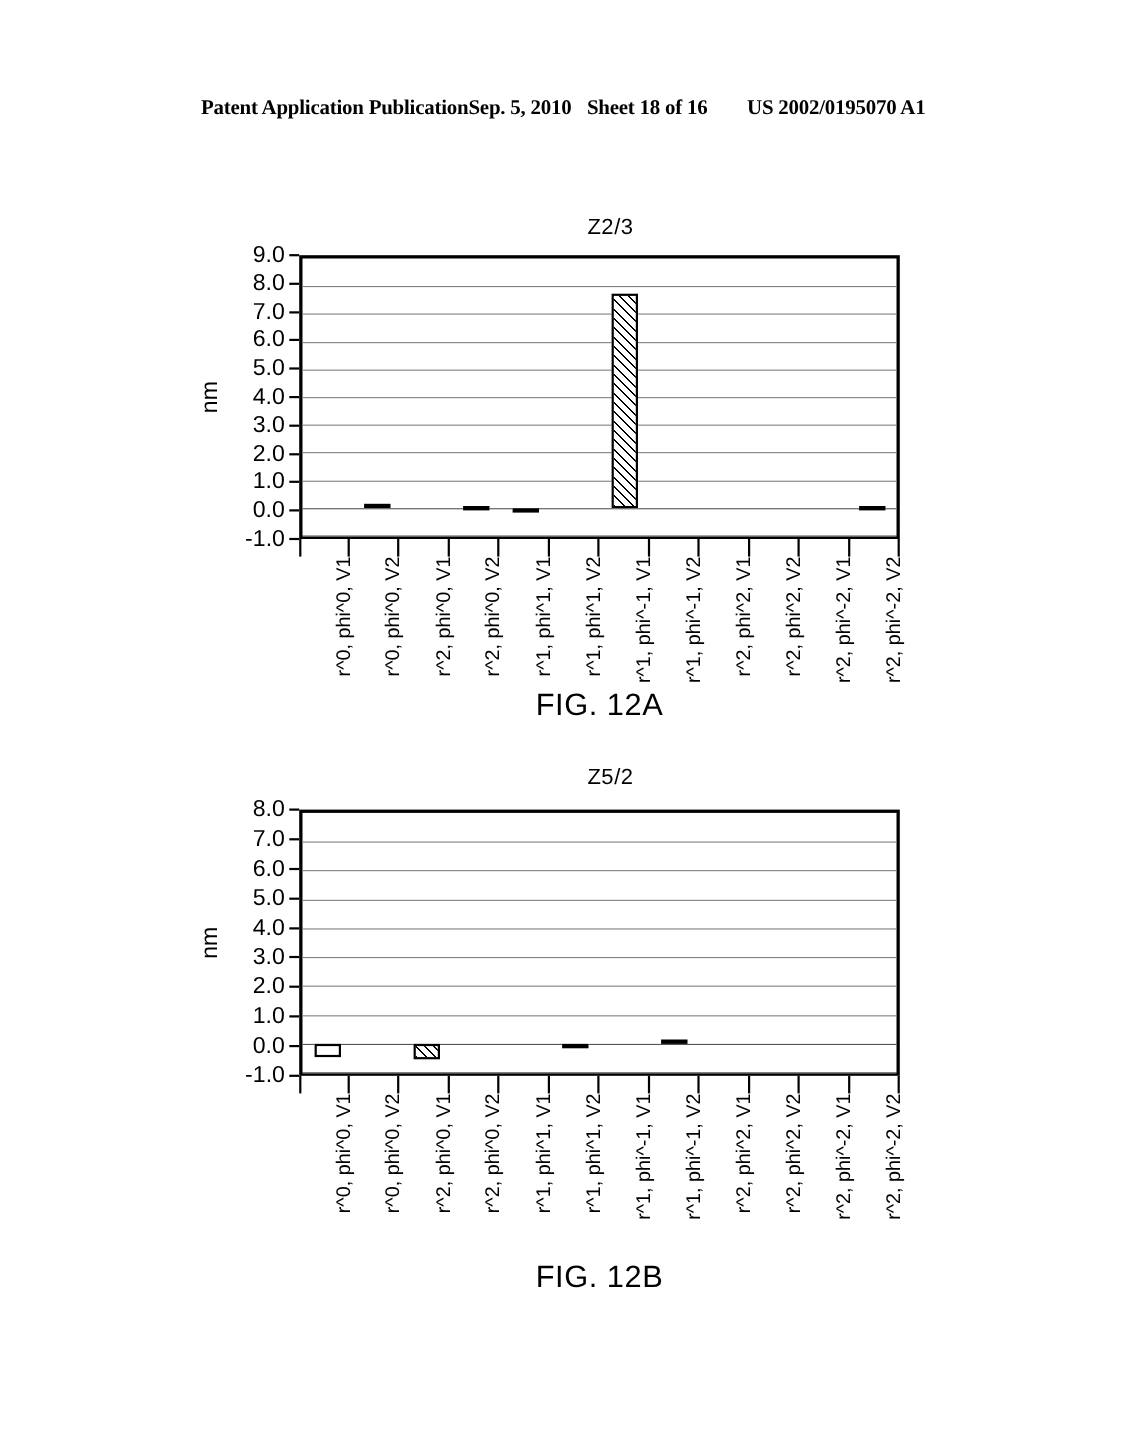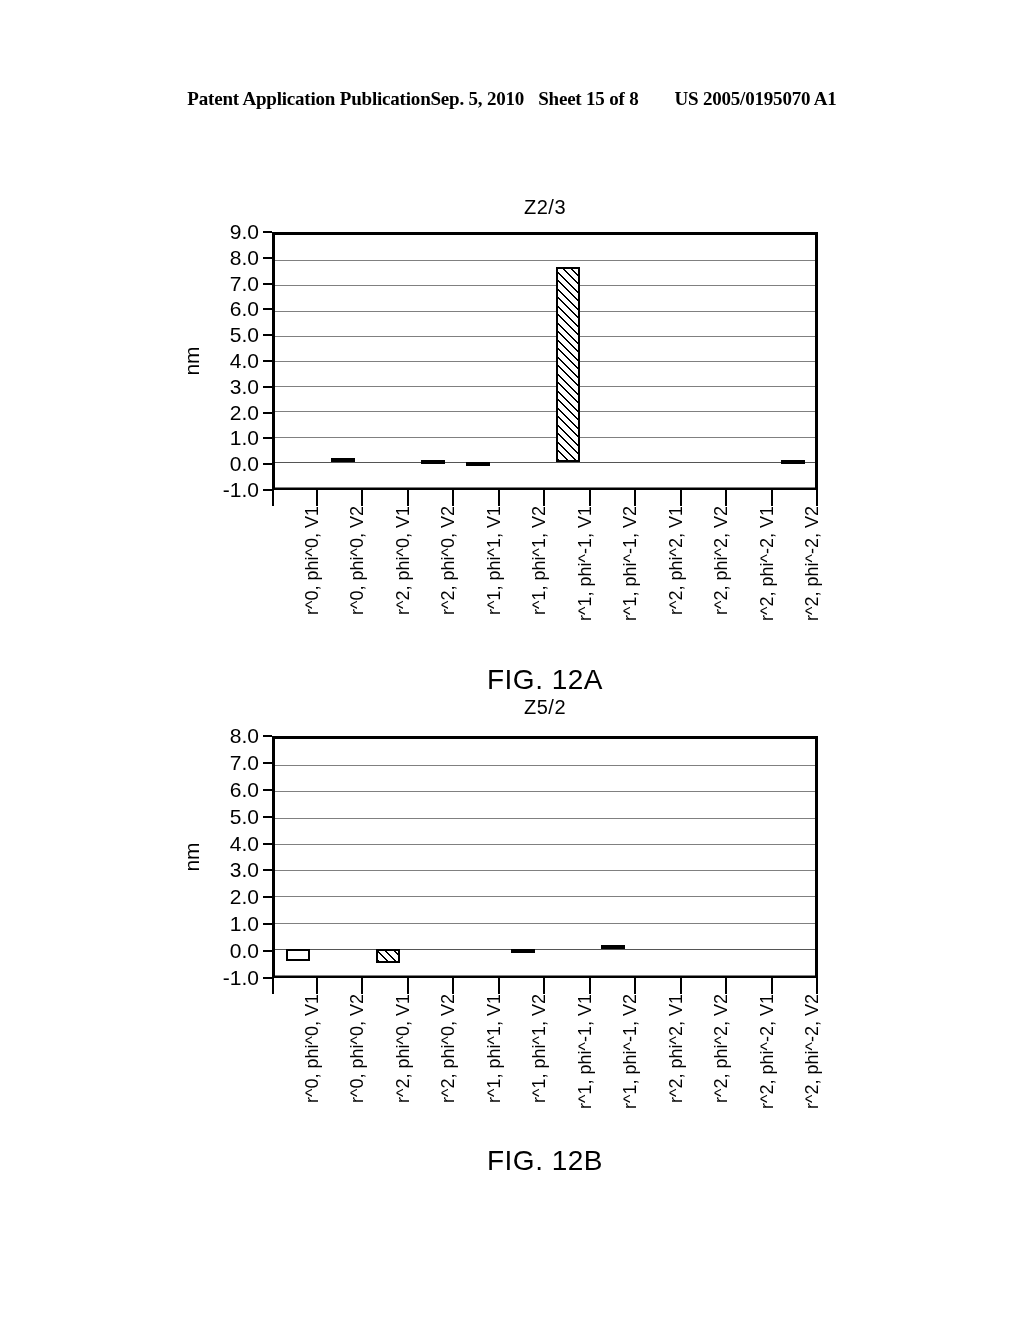--- a/index.html
+++ b/index.html
@@ -47,21 +47,21 @@
   .chart-title {
     position: absolute;
     left: 0;
     width: 1024px;
     top: 0;
     text-align: center;
     font-size: 20px;
     letter-spacing: 0.5px;
   }
   
-  .chart-title span { position: relative; left: 33px; }
+  .chart-title span { position: relative; left: 43px; }
 
   .plot-wrap {
     position: absolute;
     left: 272px;
     width: 546px;
   }
   #plot-a { top: 36px; height: 258px; }
   #plot-b { top: 40px; height: 242px; }
 
   .plot-area {
@@ -212,31 +212,31 @@
 
   .fig-caption {
     position: absolute;
     left: 0;
     width: 1024px;
     text-align: center;
     font-size: 28px;
     letter-spacing: 0.5px;
   }
   .fig-caption span { position: relative; left: 33px; }
-  #caption-a { top: 664px; }
+  #caption-a { top: 625px; }
   #caption-b { top: 1145px; }
 </style>
 </head>
 <body>
 
 <div class="page-header">
   <span class="seg-pub">Patent Application Publication</span>
   <span class="seg-date">Sep. 5, 2010</span>
-  <span class="seg-sheet">Sheet 15 of 8</span>
-  <span class="seg-num">US 2005/0195070 A1</span>
+  <span class="seg-sheet">Sheet 18 of 16</span>
+  <span class="seg-num">US 2002/0195070 A1</span>
 </div>
 
 <div class="figure" id="figure-a">
   <div class="chart-title">
     <span>Z2/3</span>
   </div>
   <div class="plot-wrap" id="plot-a">
     <div class="axis-name">nm</div>
     <div class="y-axis">
         <div class="y-tick" style="top: 0%;">

